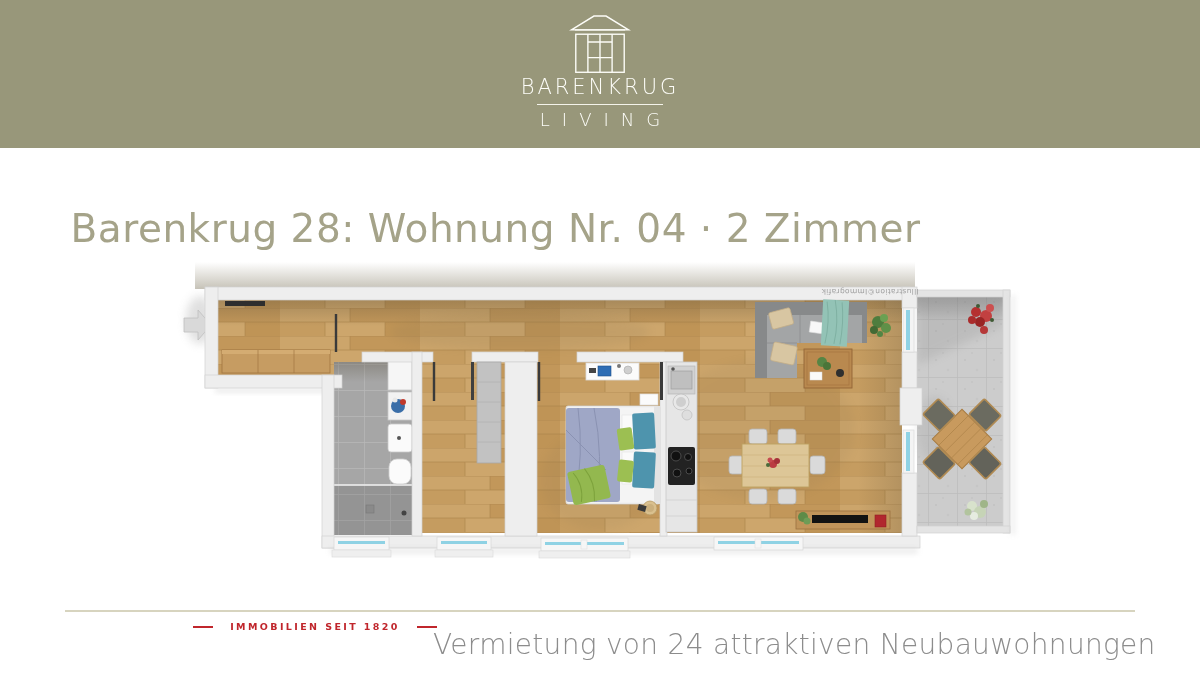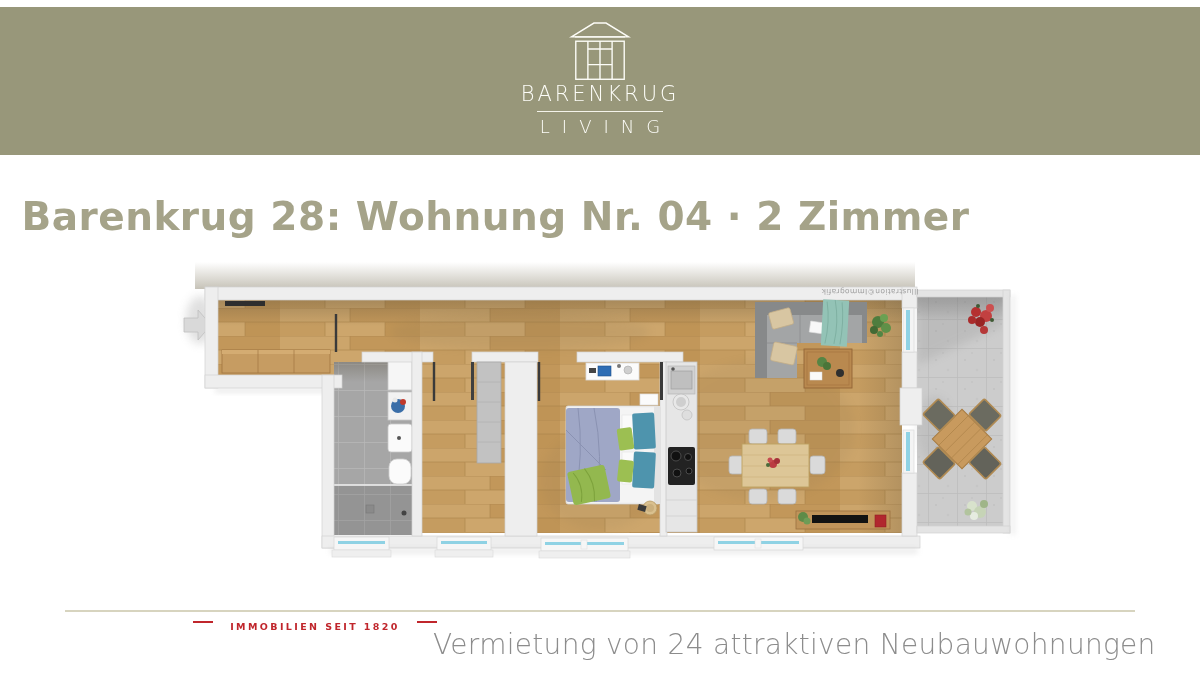--- a/index.html
+++ b/index.html
@@ -1,35 +1,35 @@
 <!DOCTYPE html>
 <html><head>
 <meta charset="utf-8">
 <style>
   html,body{margin:0;padding:0;background:#ffffff;}
   .page{position:relative;width:1200px;height:674px;overflow:hidden;background:#ffffff;
         font-family:"DejaVu Sans","Liberation Sans",sans-serif;}
   
-  .banner{position:absolute;left:0;top:7px;width:1200px;height:148px;background:#98977a;}
+  .banner{position:absolute;left:0;top:0;width:1200px;height:148px;background:#98977a;}
   .logo{position:absolute;left:0;top:0;width:1200px;height:148px;display:flex;flex-direction:column;align-items:center;}
   .logo-house{margin-top:10px;}
   .logo-word{color:#fdfdf8;font-size:21px;font-weight:200;letter-spacing:3px;line-height:1;margin-top:3px;}
   .logo-rule{width:126px;height:1px;background:#f4f3ea;margin-top:6px;}
   .logo-sub{color:#fdfdf8;font-size:18px;font-weight:200;letter-spacing:12px;text-indent:12px;line-height:1;margin-top:6px;}
   
-  .title{position:absolute;left:0;top:168px;width:991px;text-align:center;
-         color:#a5a389;font-size:39px;font-weight:700;letter-spacing:.5px;}
+  .title{position:absolute;left:0;top:180px;width:991px;text-align:center;
+         color:#a5a389;font-size:39px;font-weight:400;letter-spacing:.5px;}
   
   .plan{position:absolute;left:175px;top:253px;width:845px;height:322px;}
   
   .divider{position:absolute;left:65px;top:610px;width:1070px;height:2px;background:#d7d4bf;}
   .brand{position:absolute;left:193px;top:618px;width:244px;text-align:center;}
   .brand-name{color:#c0262c;font-family:"DejaVu Serif","Liberation Serif",serif;
               font-size:38px;font-weight:500;line-height:1.05;}
-  .brand-sub{margin-top:3px;display:flex;justify-content:center;gap:17px;}
+  .brand-sub{margin-top:3px;display:flex;align-items:center;justify-content:center;gap:17px;}
   .brand-sub .dash{width:30px;height:2px;background:#c0262c;}
   .brand-sub .txt{color:#c0262c;font-size:9.5px;font-weight:700;letter-spacing:2.4px;white-space:nowrap;}
   .tagline{position:absolute;left:433px;top:628px;color:#8c8c8c;font-size:28px;font-weight:200;letter-spacing:.3px;}
 </style>
 </head>
 <body>
 
 <div class="page">
 
   <header class="banner">

